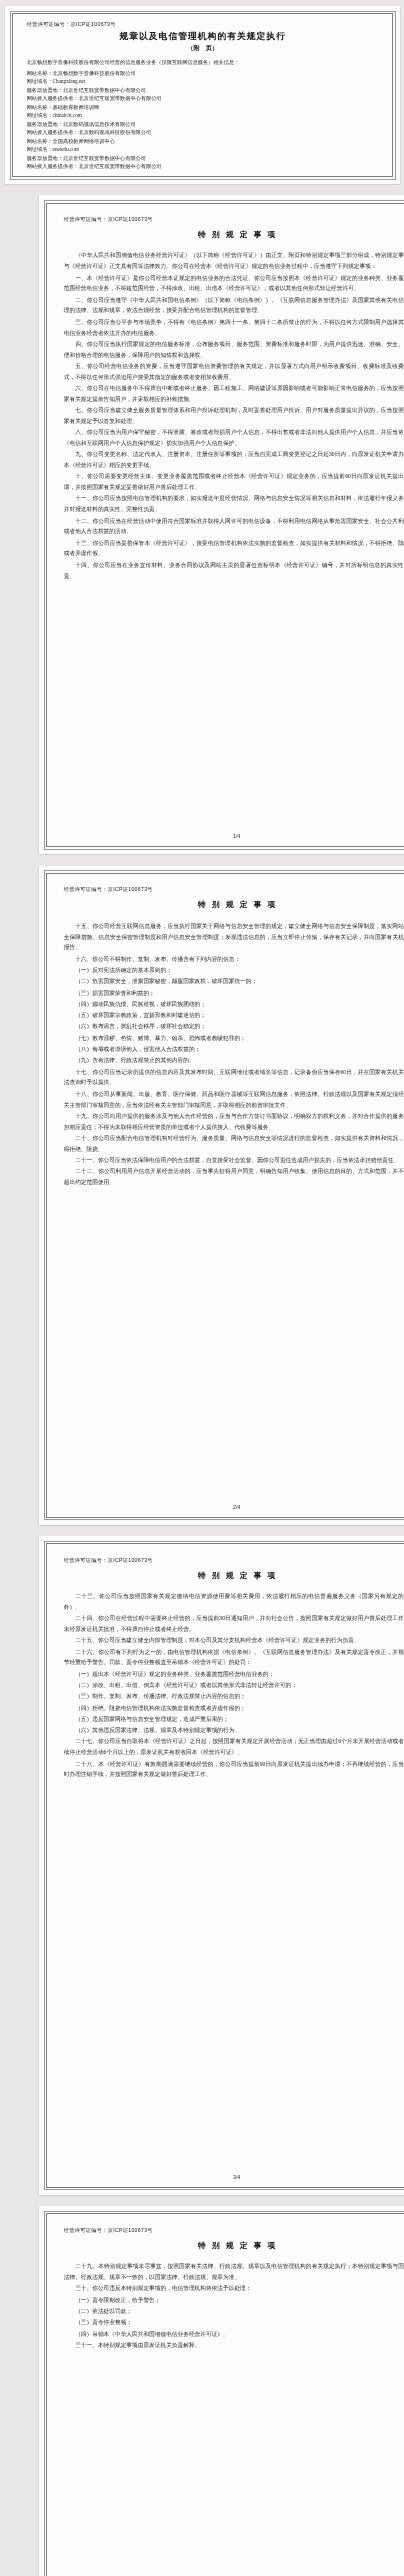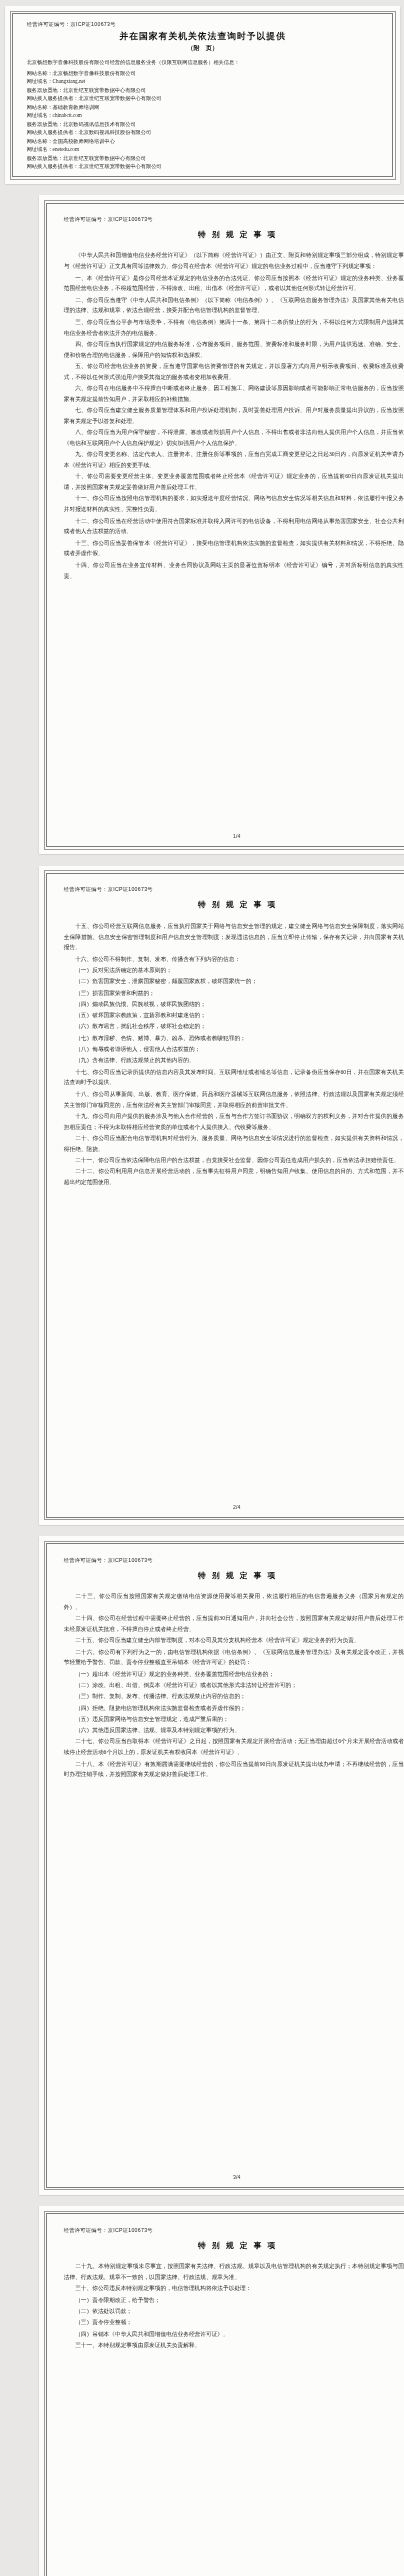--- a/index.html
+++ b/index.html
@@ -59,21 +59,21 @@
 <body>
 
 <div class="doc">
 
   <section class="page page-cert">
     <div class="frame">
       <div class="inner">
         <div class="lic-no">
           <span>经营许可证编号：</span><span class="num">京ICP证100673号</span>
         </div>
-        <h1 class="cert-title">并在国家有关机关依法查询时予以提供</h1>
+        <h1 class="cert-title">规章以及电信管理机构的有关规定执行</h1>
         <div class="cert-subtitle">（附　页）</div>
         <p class="cert-intro">北京畅想数字音像科技股份有限公司经营的信息服务业务（仅限互联网信息服务）相关信息：</p>
         <div class="entries">
 
             <p class="entry"><span class="entry-label">网站名称：</span><span class="entry-value">北京畅想数字音像科技股份有限公司</span></p>
 
             <p class="entry"><span class="entry-label">网址域名：</span><span class="entry-value">Changxiang.net</span></p>
 
             <p class="entry"><span class="entry-label">服务器放置地：</span><span class="entry-value">北京世纪互联宽带数据中心有限公司</span></p>
 

